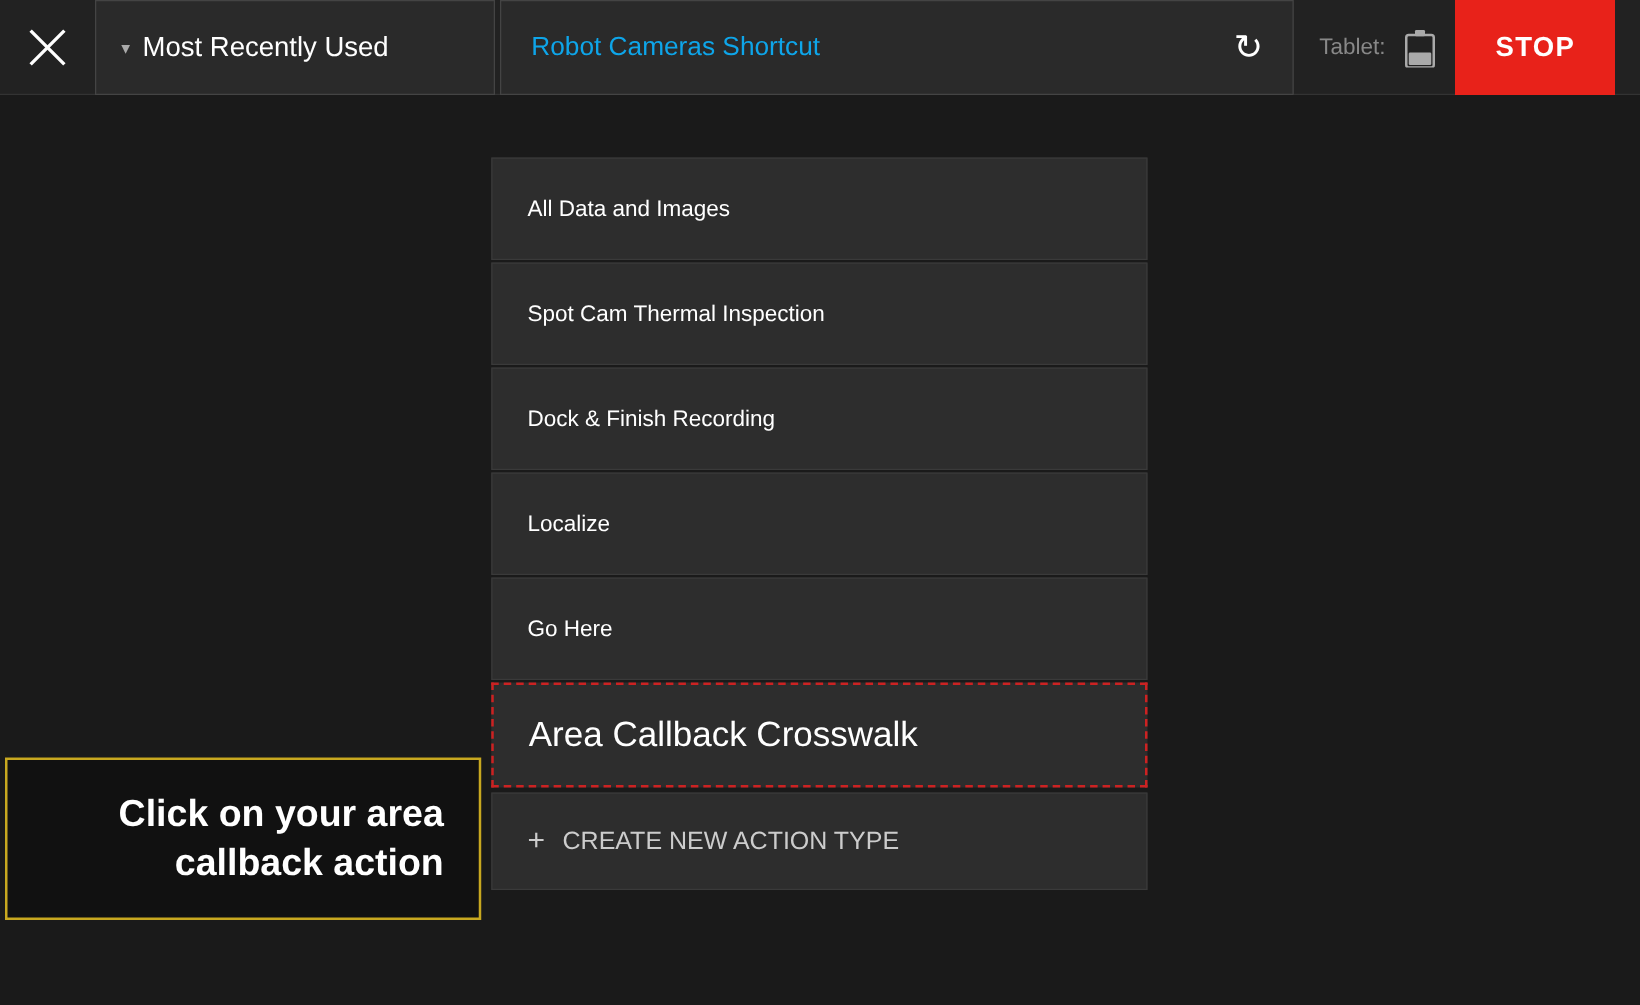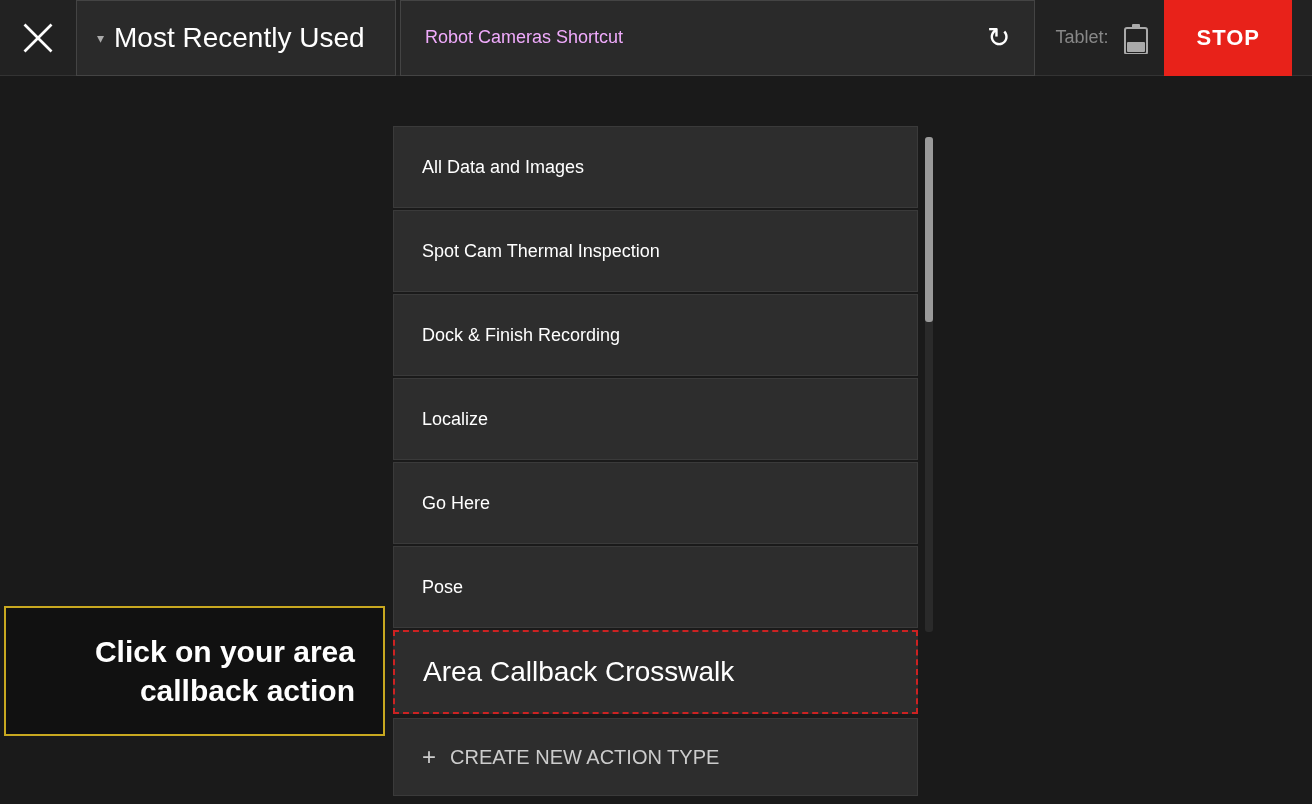--- a/index.html
+++ b/index.html
@@ -55,42 +55,42 @@
       min-width: 320px;
     }
 
     .dropdown-arrow {
       margin-right: 10px;
       font-size: 14px;
       color: #aaa;
     }
 
     .recently-used-label {
-      font-size: 28px;
+      font-size: 22px;
       font-weight: 400;
       color: #ffffff;
     }
 
     .robot-cameras-tab {
       display: flex;
       align-items: center;
       height: 76px;
       padding: 0 24px;
       background-color: #2a2a2a;
       border: 1px solid #444;
       cursor: pointer;
       flex: 1;
       justify-content: space-between;
       margin-left: 4px;
     }
 
     .robot-cameras-label {
-      font-size: 18px;
+      font-size: 21px;
       font-weight: 400;
-      color: #f0abfc;
+      color: #0ea5e9;
     }
 
     .refresh-icon {
       font-size: 28px;
       color: #ffffff;
       cursor: pointer;
     }
 
     .header-right {
       display: flex;
@@ -261,27 +261,20 @@
     </div>
     <div class="list-item">
       <span>Dock &amp; Finish Recording</span>
     </div>
     <div class="list-item">
       <span>Localize</span>
     </div>
     <div class="list-item">
       <span>Go Here</span>
     </div>
-    <div class="list-item" style="position:relative;">
-      <span>Pose</span>
-
-      <div style="position:absolute; right:-16px; top:-410px; width:8px; height:495px; background:#2a2a2a; border-radius:3px;">
-        <div style="position:absolute; top:0; left:0; width:8px; height:185px; background:#9a9a9a; border-radius:3px;"></div>
-      </div>
-    </div>
 
     <div class="list-item-callback">
       <span>Area Callback Crosswalk</span>
     </div>
 
     <div class="create-new-item">
       <span class="plus-icon">+</span>
       <span>CREATE NEW ACTION TYPE</span>
     </div>
 

